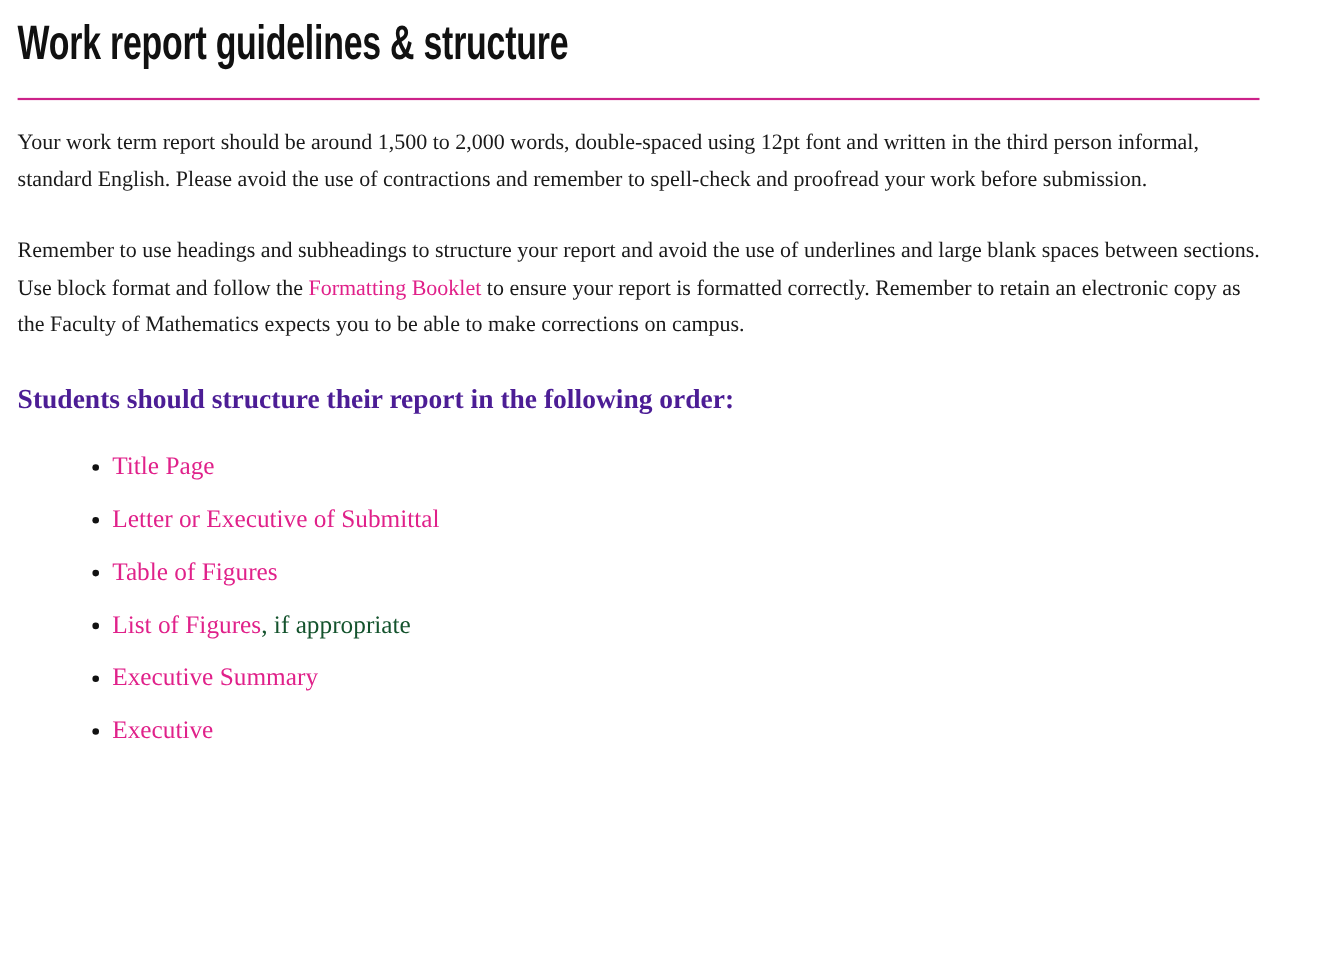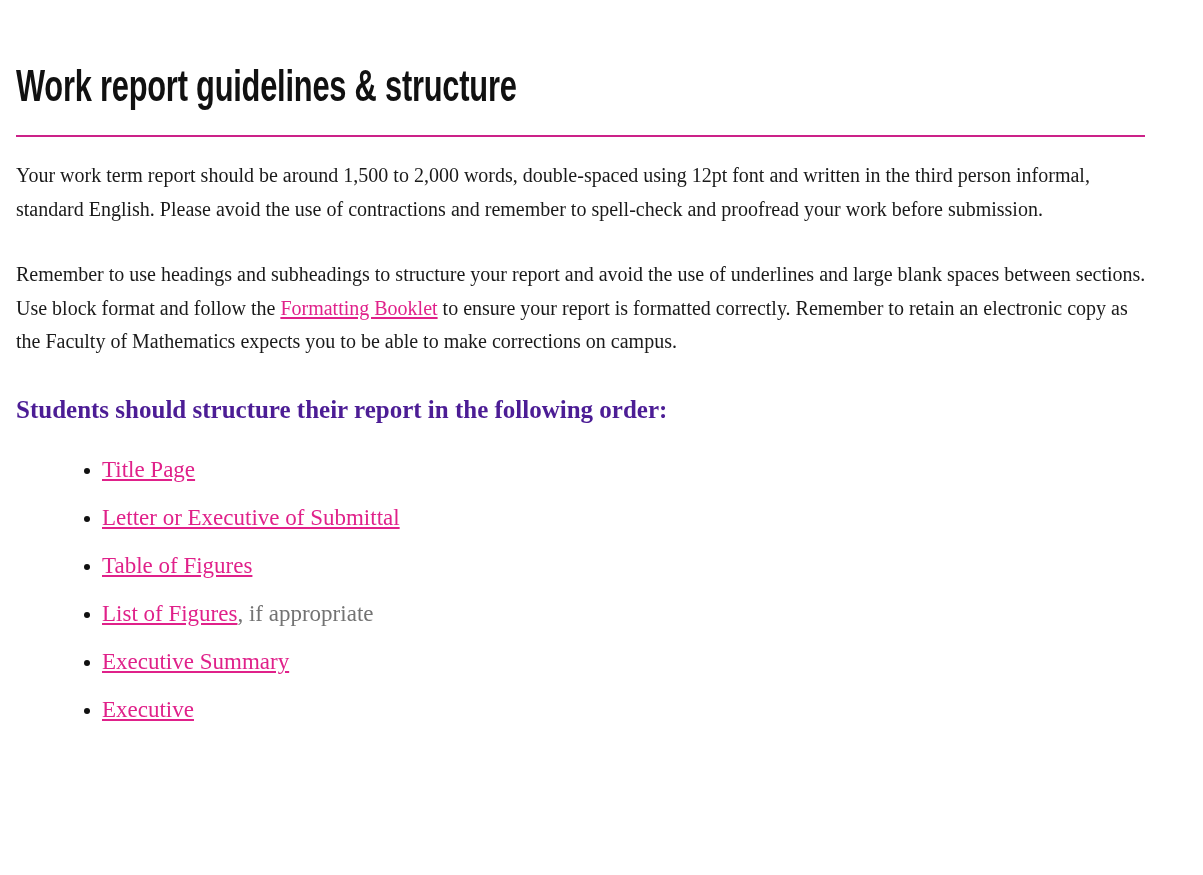--- a/index.html
+++ b/index.html
@@ -13,21 +13,20 @@
     height: 875px;
     overflow: hidden;
     font-family: "Liberation Serif", "DejaVu Serif", serif;
     color: #1a1a1a;
   }
 
   .page {
     padding: 0 16px;
     box-sizing: border-box;
     width: 1203px;
-    margin-top: 46px;
   }
 
   
   .page-title {
     font-family: "Liberation Sans", "DejaVu Sans", sans-serif;
     font-weight: bold;
     font-size: 44px;
     line-height: 1.05;
     letter-spacing: -0.3px;
     color: #111111;
@@ -67,21 +66,20 @@
     line-height: 30px;
     color: #4c1d95;
     margin: 0;
     padding-top: 36px;
   }
 
   
   a.doc-link,
   .doc-link {
     color: #e0218a;
-    text-decoration: underline;
     text-decoration-color: #e0218a;
     text-underline-offset: 2px;
     cursor: pointer;
   }
 
   
   .order-list {
     list-style: none;
     margin: 0;
     padding: 0;
@@ -99,21 +97,21 @@
     content: "";
     position: absolute;
     left: 68px;
     top: 13px;
     width: 6px;
     height: 6px;
     border-radius: 50%;
     background: #111111;
   }
   .item-tail {
-    color: #737373;
+    color: #14532d;
     text-decoration: none;
   }
 </style>
 </head>
 <body>
 
 <div class="page">
 
   <h1 class="page-title">Work report guidelines &amp; structure</h1>
 

